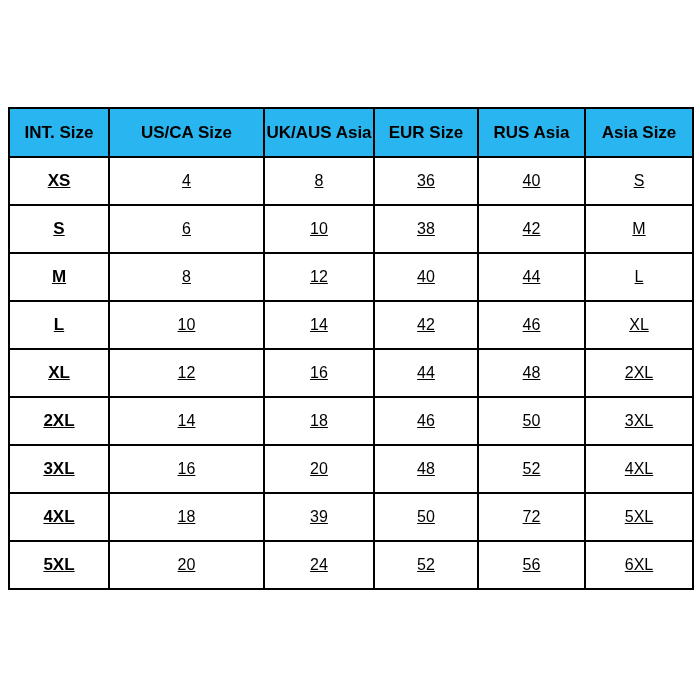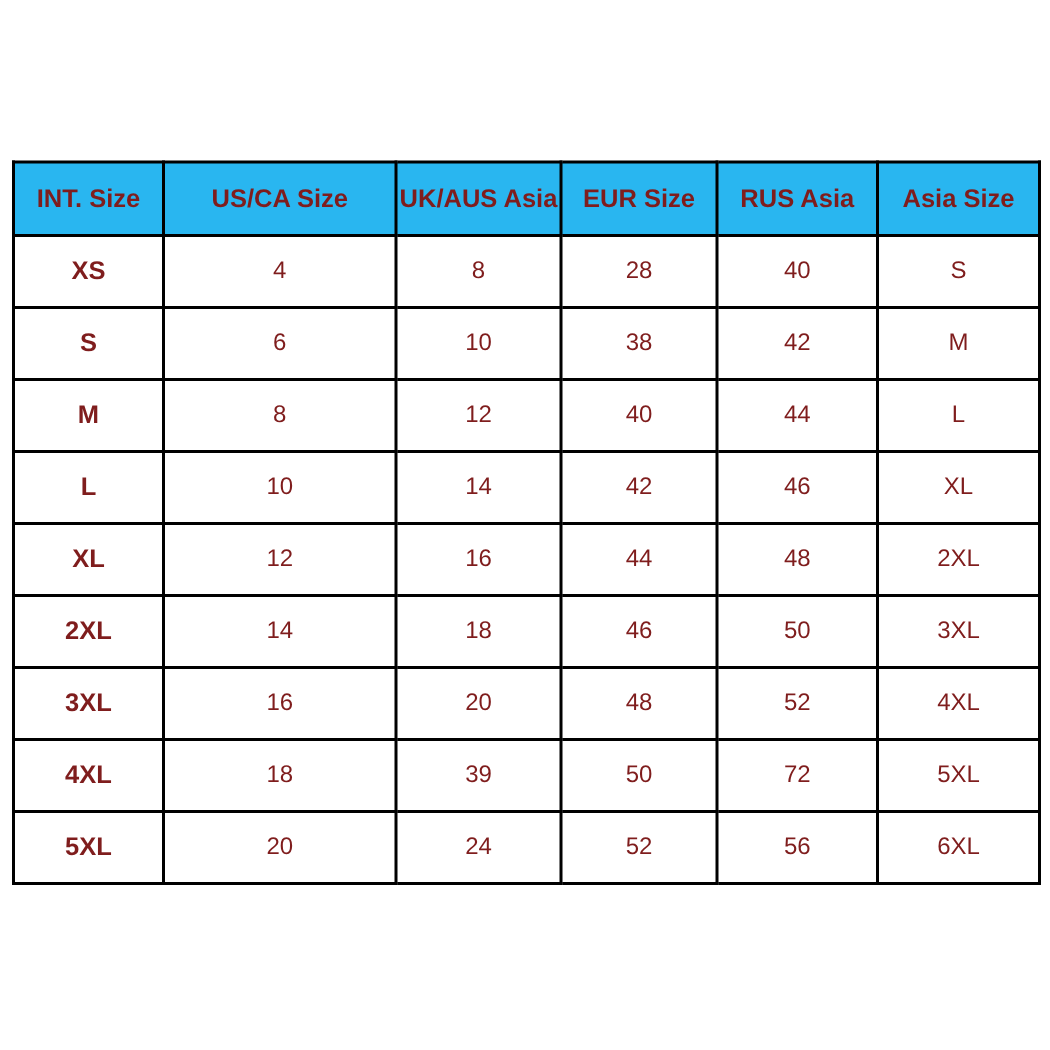--- a/index.html
+++ b/index.html
@@ -23,35 +23,36 @@
   table.size-chart {
     border-collapse: collapse;
     width: 684px;
     table-layout: fixed;
   }
   table.size-chart th,
   table.size-chart td {
     border: 2px solid #000000;
     text-align: center;
     vertical-align: middle;
-    color: #7f1d1d;
+    color: #000000;
     padding: 0;
   }
   table.size-chart thead th {
     background: #29b6f0;
     height: 47px;
     font-size: 17px;
     font-weight: bold;
     line-height: 1.15;
   }
   table.size-chart tbody td {
     height: 46px;
     font-size: 16px;
     font-weight: normal;
     background: #ffffff;
+    text-decoration: underline;
   }
   table.size-chart tbody td.int-col {
     font-weight: bold;
     font-size: 17px;
   }
   
   col.c0 { width: 100px; }
   col.c1 { width: 155px; }
   col.c2 { width: 110px; }
   col.c3 { width: 104px; }
@@ -79,21 +80,21 @@
         <th>EUR  Size</th>
         <th>RUS  Asia</th>
         <th>Asia Size</th>
       </tr>
     </thead>
     <tbody>
       <tr>
         <td class="int-col">XS</td>
         <td>4</td>
         <td>8</td>
-        <td>28</td>
+        <td>36</td>
         <td>40</td>
         <td>S</td>
       </tr>
       <tr>
         <td class="int-col">S</td>
         <td>6</td>
         <td>10</td>
         <td>38</td>
         <td>42</td>
         <td>M</td>

